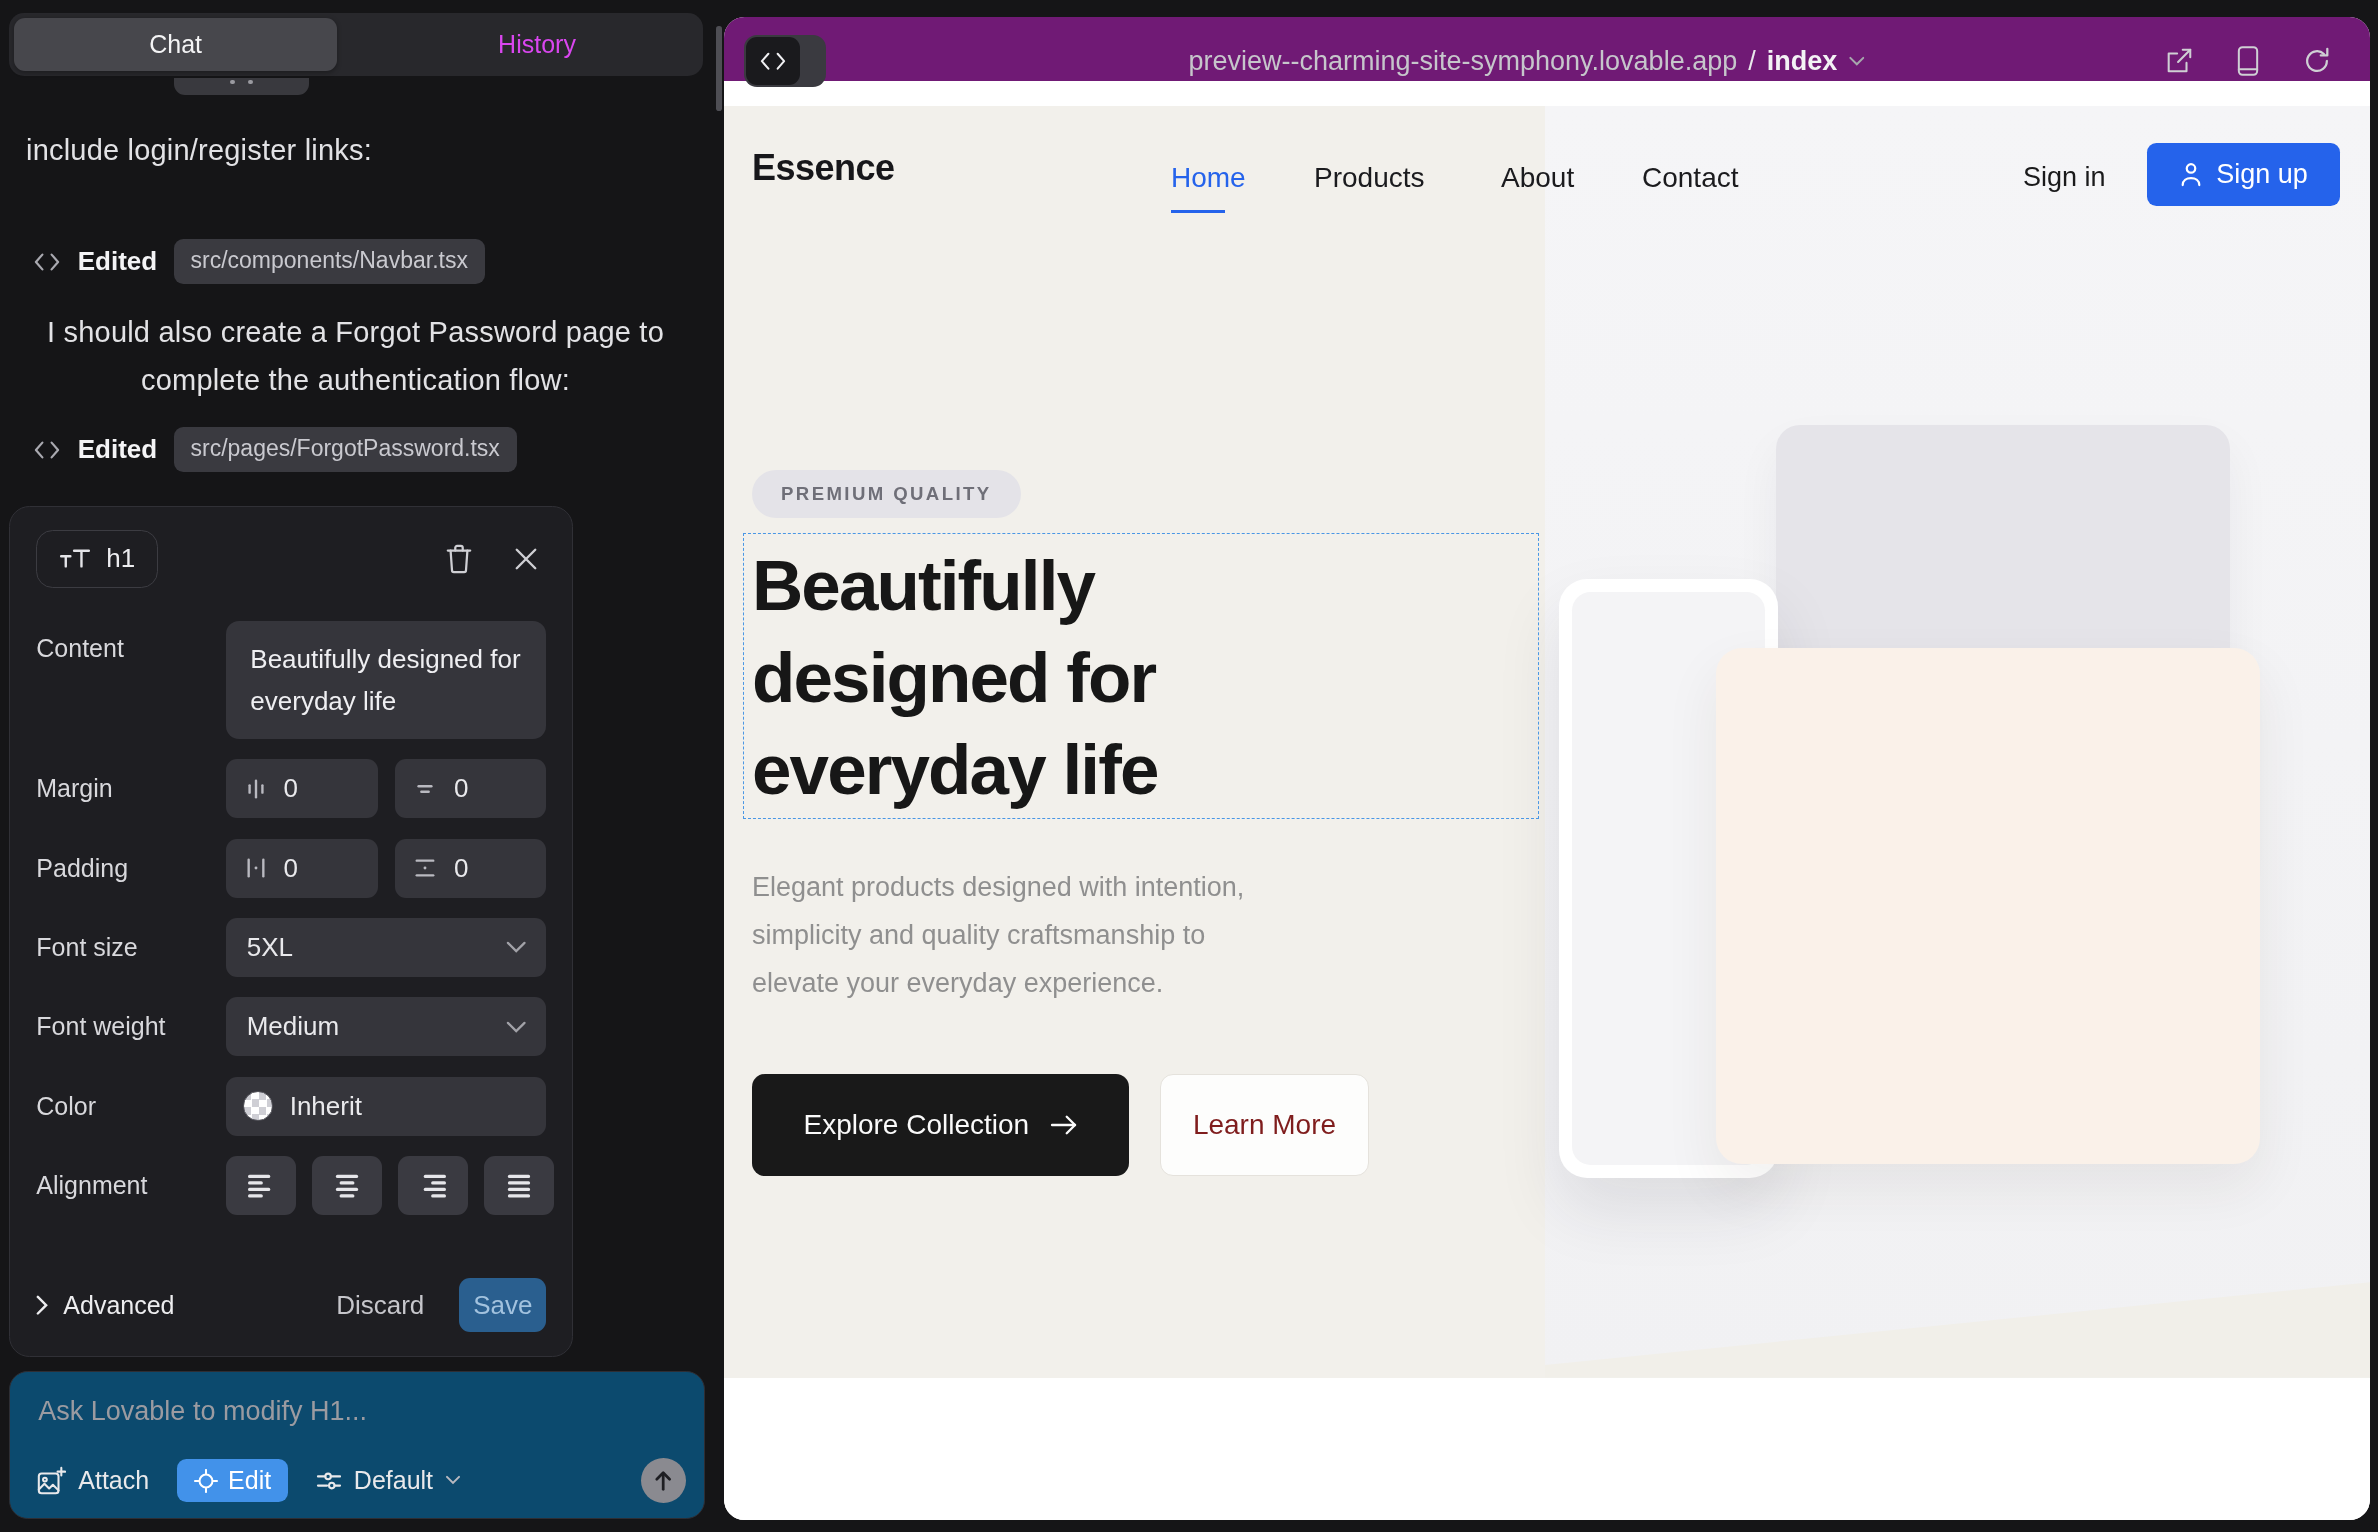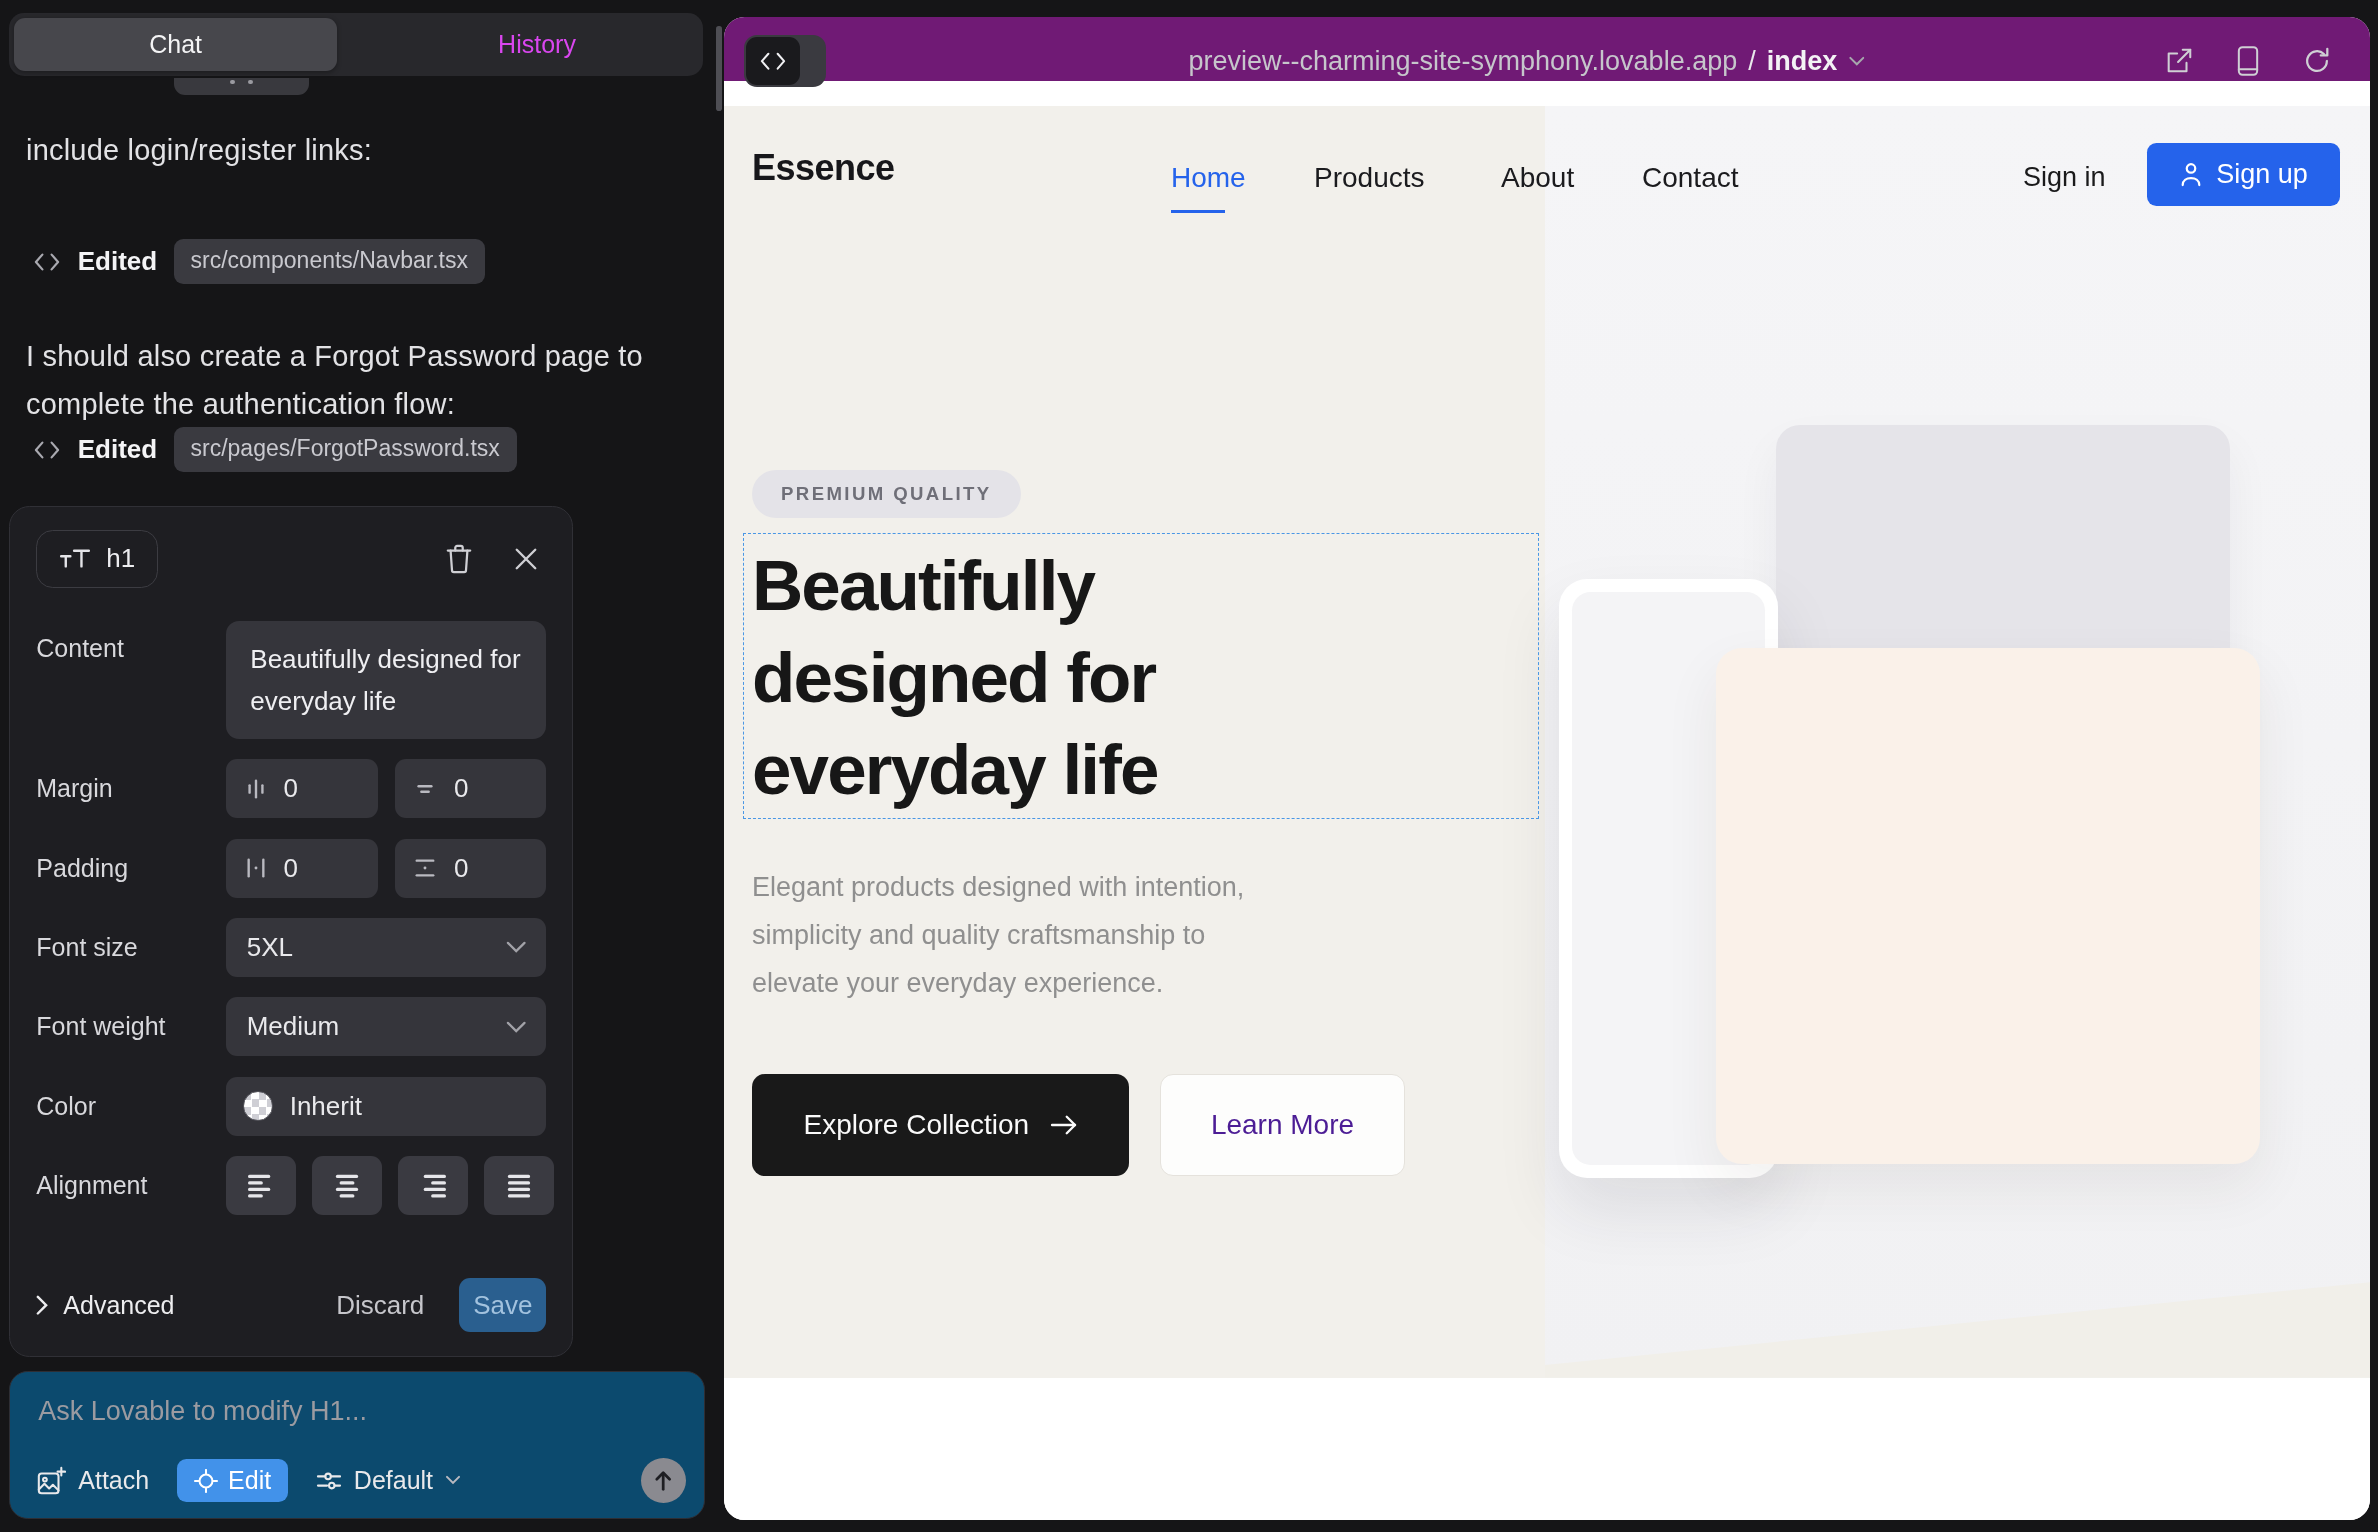--- a/index.html
+++ b/index.html
@@ -14,21 +14,21 @@
   .tab { flex:1; display:flex; align-items:center; justify-content:center; font-size:25px; color:#d946ef; border-radius:11px; cursor:pointer; }
   .tab.active { background:#47474c; color:#f4f4f5; box-shadow:0 1.9px 5.6px rgba(0,0,0,.3); }
 
   .clipped-badge { position:absolute; left:174px; top:78px; width:135px; height:16.7px; background:#39393e; border-radius:0 0 11px 11px; display:flex; justify-content:center; gap:13px; }
   .clipped-badge .dot { width:4.6px; height:4.6px; border-radius:50%; background:#9a9aa0; margin-top:1.9px; }
 
   .chat-scrollbar { position:absolute; left:716px; top:26px; width:5.6px; height:85px; background:#4e4e54; border-radius:2.8px; }
 
   .msg { position:absolute; left:26px; width:659px; font-size:29px; line-height:48px; color:#e2e2e5; letter-spacing:0.2px; }
   .msg span { display:block; }
-  #msg1 { top:126px; } #msg2 { top:332px; }
+  #msg1 { top:126px; } #msg2 { top:308px;text-align:center; }
 
   .edited-row { position:absolute; left:33px; display:flex; align-items:center; gap:16.7px; }
   #edited1 { top:239px; } #edited2 { top:427px; }
   .edited-label { font-size:26px; font-weight:700; color:#f4f4f6; }
   .file-pill { background:#3a3a40; border-radius:9.3px; padding:8.3px 16.7px 10.2px; font-size:23px; color:#c9c9cf; }
 
   
   .editor { position:absolute; left:9.3px; top:506px; width:564px; height:851px; background:#1e1e22; border:0.9px solid #303036; border-radius:20.4px; padding:22px 26px 24px; display:flex; flex-direction:column; }
   .editor-header { display:flex; align-items:center; height:59px; margin-bottom:13px; }
   .tag-chip { display:flex; align-items:center; gap:15px; border:1.4px solid #3c3c42; border-radius:16.7px; height:58px; padding:0 22px; }
@@ -99,21 +99,21 @@
   .signup { position:absolute; left:1423px; top:37px; width:193px; height:63px; background:#2563eb; border:none; border-radius:9.3px; display:flex; align-items:center; justify-content:center; gap:13px; color:#ffffff; font-size:27px; cursor:pointer; font-family:inherit; }
 
   .hero-badge { position:absolute; left:28px; top:364px; height:48px; display:inline-flex; align-items:center; padding:0 29px; border-radius:24px; background:#e4e3e8; color:#6f6f78; font-size:18.6px; letter-spacing:2.4px; font-weight:600; }
   .selection-box { position:absolute; left:18.6px; top:427px; width:796px; height:286px; border:1.9px dashed #4a97e5; }
   .hero-heading { position:absolute; left:28px; top:434px; font-size:71px; line-height:92px; font-weight:600; color:#171717; letter-spacing:-1.9px; }
   .hero-heading span { display:block; }
   .hero-desc { position:absolute; left:28px; top:757px; font-size:27px; line-height:48px; color:#8f8f8f; }
   .hero-desc span { display:block; }
   .cta-row { position:absolute; left:28px; top:968px; display:flex; gap:31px; }
   .cta-primary { width:377px; height:102px; background:#191919; color:#fafafa; border:none; border-radius:13px; display:flex; align-items:center; justify-content:center; gap:20.4px; font-size:28px; cursor:pointer; font-family:inherit; }
-  .cta-secondary { width:245px; height:102px; background:#fdfdfc; color:#4c1d95; border:1.9px solid #e5e2dc; border-radius:13px; display:flex; align-items:center; justify-content:center; font-size:28px; cursor:pointer; font-family:inherit; }
+  .cta-secondary { width:209px; height:102px; background:#fdfdfc; color:#7f1d1d; border:1.9px solid #e5e2dc; border-radius:13px; display:flex; align-items:center; justify-content:center; font-size:28px; cursor:pointer; font-family:inherit; }
 
   svg { display:block; }
 </style>
 </head>
 <body>
 
 <div class="screen">
 
   <aside class="left-panel">
 

